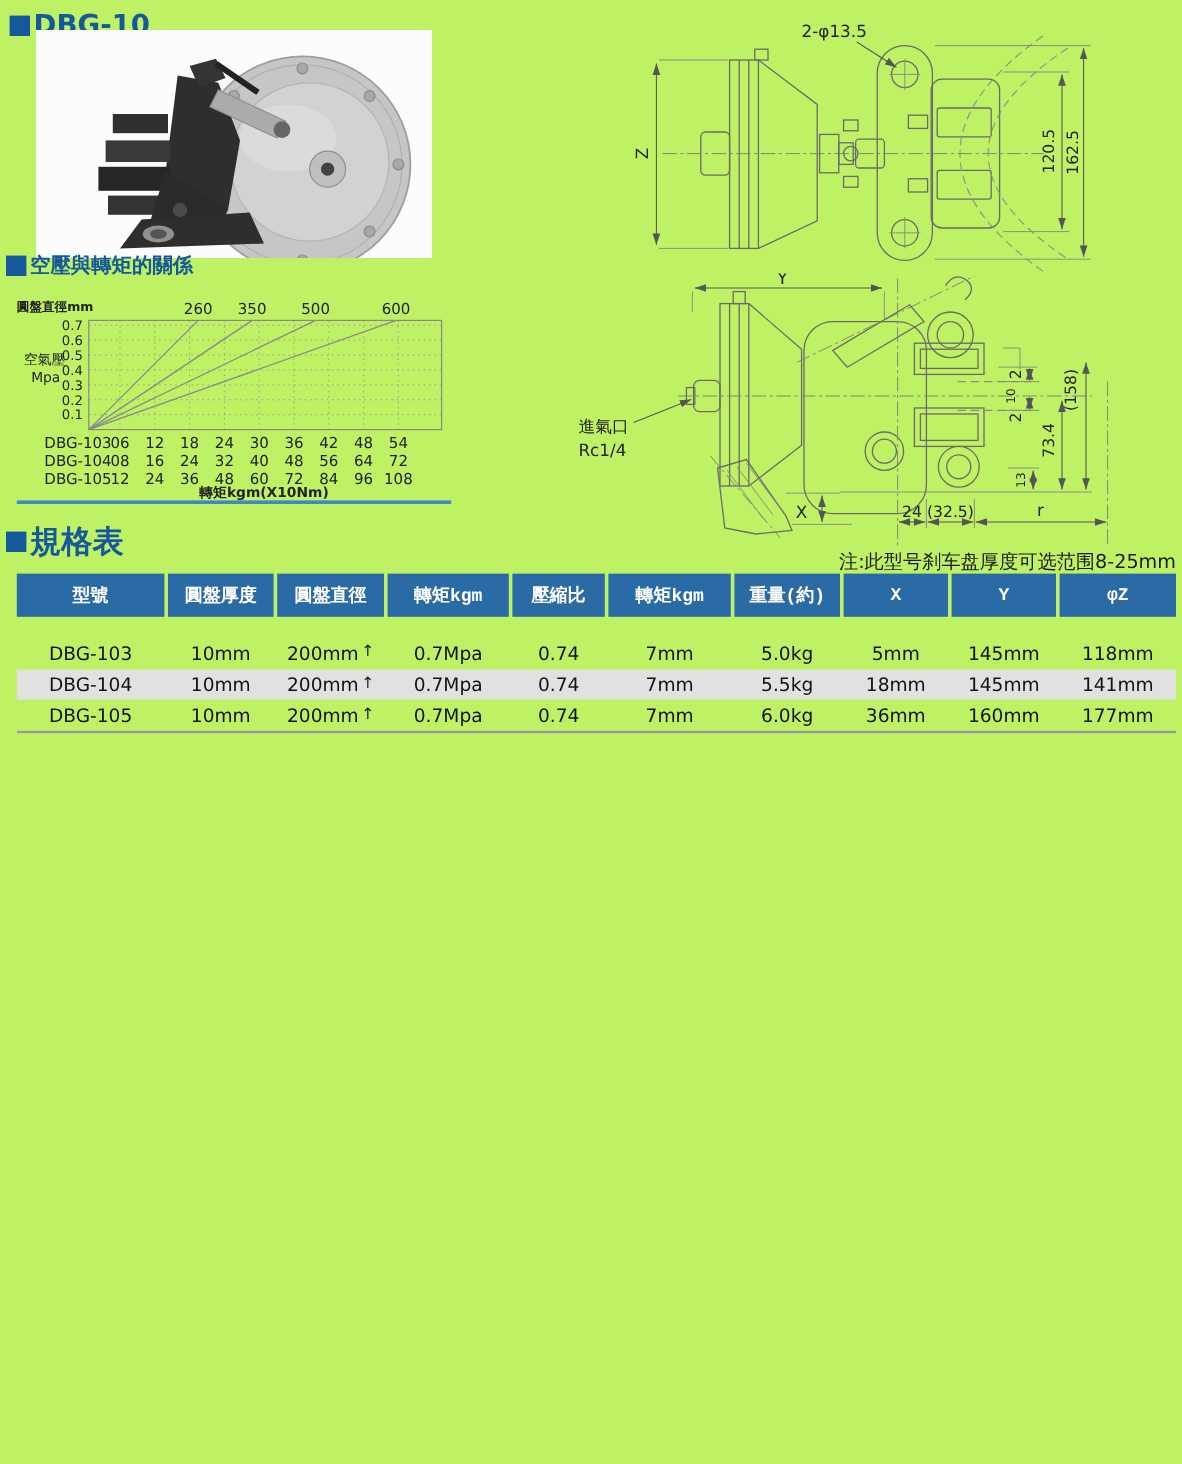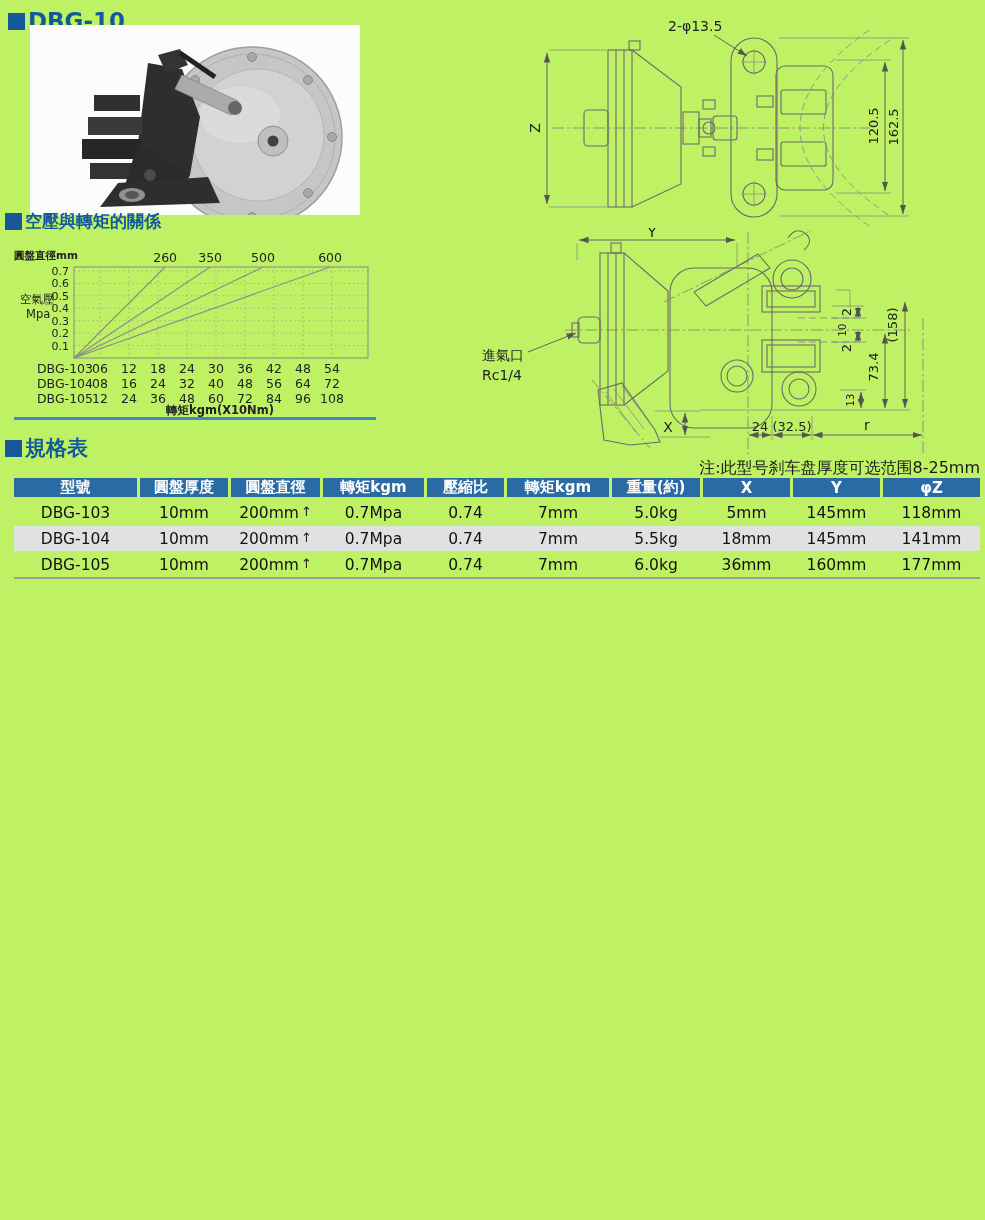--- a/index.html
+++ b/index.html
@@ -3,30 +3,30 @@
 <meta charset="utf-8">
 <style>
   html,body{margin:0;padding:0;background:#fff;}
   .page{position:relative;width:985px;height:1220px;background:#bef264;overflow:hidden;
         font-family:"DejaVu Sans","Liberation Sans",sans-serif;}
   .sec-title{position:absolute;display:flex;align-items:center;gap:3px;margin:0;
              color:#15599c;font-weight:bold;}
   .sec-title .sq{display:inline-block;width:17px;height:17px;background:#15599c;}
   #title-main{left:8px;top:8px;font-size:23px;}
   #title-chart{left:5px;top:210px;font-size:17px;}
-  #title-spec{left:5px;top:434px;font-size:21px;}
+  #title-spec{left:5px;top:434px;font-size:26px;}
   .abs{position:absolute;}
   .note{position:absolute;right:5px;top:458px;font-size:16px;color:#1a1a1a;}
   .divider{position:absolute;left:14px;top:417px;width:362px;height:3px;background:#4187c6;}
   
   .spec-table{position:absolute;left:14px;top:478px;width:966px;border-bottom:2px solid #9a9a9a;}
   .t-row{display:grid;grid-template-columns:123px 88px 89px 101px 77px 102px 88px 87px 87px 97px;
          column-gap:3px;}
   .t-row.body{height:25px;margin-top:1px;}
-  .t-head{height:18px;margin-bottom:4px;}
+  .t-head{height:36px;margin-bottom:18px;font-family:Liberation Mono, monospace;}
   .t-cell{display:flex;align-items:center;justify-content:center;font-size:15.5px;color:#111;}
   .t-head .t-cell{background:#2b6ba5;color:#ffffff;font-weight:bold;font-size:15px;}
   .t-row.r2{background:#e1e1e1;}
   .arrow{font-size:13px;margin-left:2px;position:relative;top:-1px;color:#222;}
   
   svg text{font-family:"DejaVu Sans","Liberation Sans",sans-serif;fill:#222;}
   .edge{fill:none;stroke:#6b6b6b;stroke-width:1.1;}
   .thin{fill:none;stroke:#8a8a8a;stroke-width:0.8;}
   .dim{fill:none;stroke:#555;stroke-width:0.9;}
   .cl{fill:none;stroke:#7f7f7f;stroke-width:0.8;stroke-dasharray:12 3 2.5 3;}

